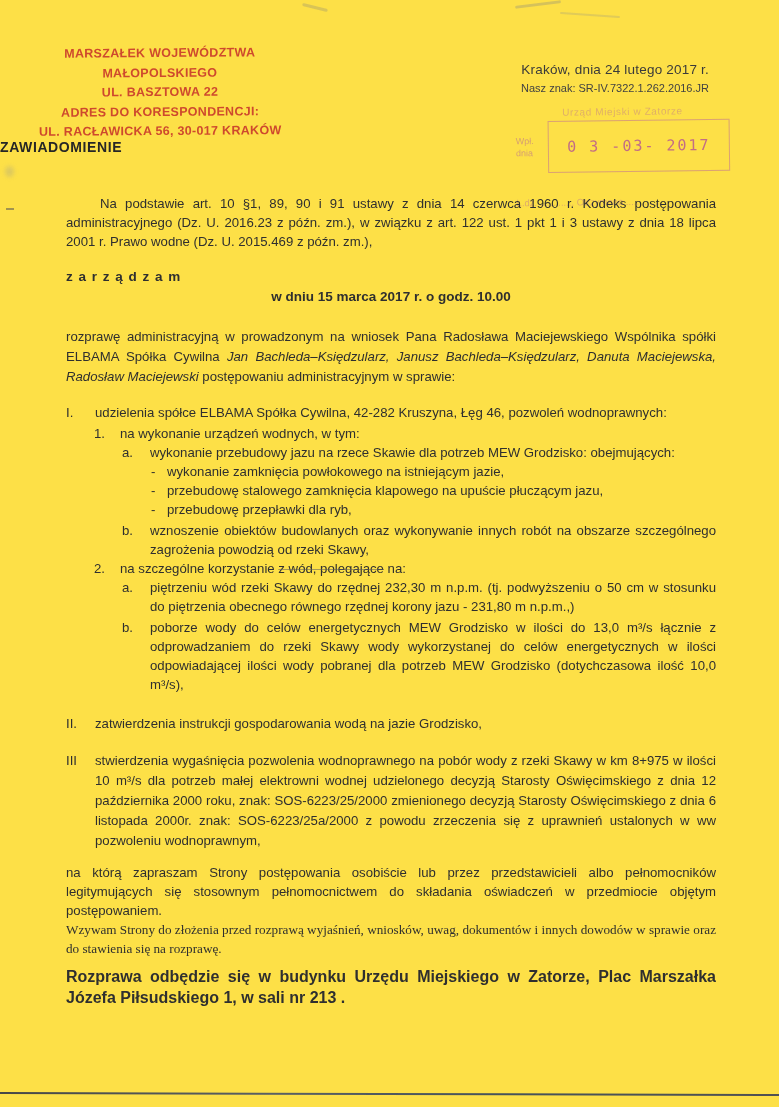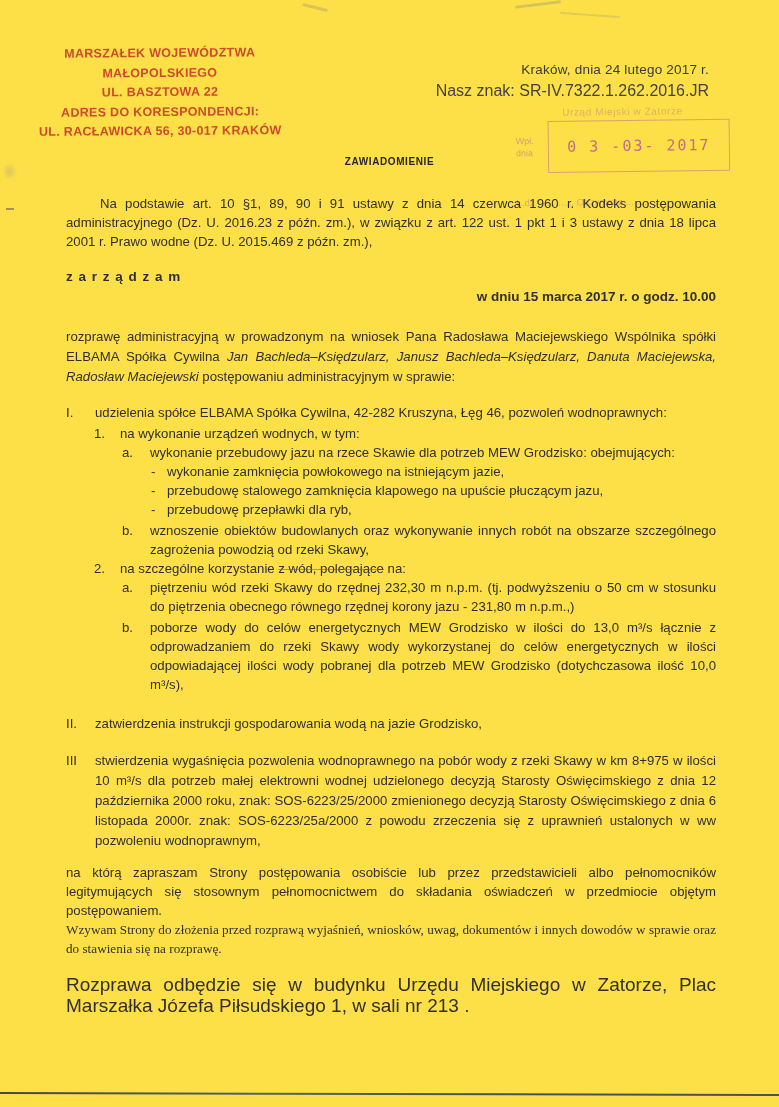--- a/index.html
+++ b/index.html
@@ -18,61 +18,61 @@
         background:linear-gradient(90deg,#474747,#5a6064 35%,#46525a 65%,#515151);transform:rotate(.15deg);}
 
   
   .sender-stamp{position:absolute;left:18px;top:44px;width:284px;text-align:center;
         color:#cb3e2c;font-weight:bold;font-size:12.5px;line-height:19.5px;
         letter-spacing:.3px;transform:rotate(-.4deg);opacity:.93;}
 
   
   .dateline{position:absolute;right:70px;top:62px;text-align:right;color:#3a3a3a;}
   .place-date{font-size:13.5px;letter-spacing:.2px;}
-  .ref{font-size:16px;margin-top:5px;color:#424242;}
+  .ref{font-size:11px;margin-top:5px;color:#424242;}
 
   
   .receipt{position:absolute;left:516px;top:106px;width:214px;color:#b05f9b;transform:rotate(-.7deg);}
   .r-office{font-size:10px;opacity:.38;text-align:center;letter-spacing:.6px;white-space:nowrap;}
   .r-row{display:flex;align-items:center;margin-top:3px;}
   .r-left{font-size:9px;opacity:.5;width:32px;line-height:12px;}
   .r-box{flex:1;border:1.5px solid rgba(186,100,160,.5);height:50px;
         display:flex;align-items:center;justify-content:center;}
   .r-box span{font-family:"DejaVu Sans Mono",monospace;font-size:15px;
         letter-spacing:2px;color:rgba(178,77,150,.78);white-space:nowrap;}
   .r-bottom{margin-top:24px;font-size:9.5px;opacity:.42;white-space:nowrap;}
 
   
-  .title{position:absolute;left:0;top:156px;width:779px;text-align:center;
-        font-weight:bold;font-size:10px;letter-spacing:.6px;color:#262626;}
+  .title{position:absolute;left:0;top:139px;width:779px;
+        font-weight:bold;font-size:14px;letter-spacing:.6px;color:#262626;}
 
   
   .content{position:absolute;left:66px;top:194px;width:650px;font-size:13.2px;}
   .par{margin:0;text-align:justify;line-height:19px;}
   .indent{text-indent:34px;}
   .m-intro{margin-bottom:16px;}
   .order-word{text-align:left;font-weight:bold;font-size:13.5px;line-height:20px;letter-spacing:1px;}
-  .order-dt{text-align:right;font-weight:bold;font-size:13.5px;line-height:20px;margin-bottom:20px;}
+  .order-dt{text-align:center;font-weight:bold;font-size:13.5px;line-height:20px;margin-bottom:20px;}
   .hearing{line-height:20px;margin-bottom:16px;}
   .hearing i{font-family:"Liberation Sans",sans-serif;}
 
   .li{position:relative;text-align:justify;line-height:19px;}
   .lvl1{padding-left:29px;}
   .lvl2{margin-left:28px;padding-left:26px;}
   .lvl3{margin-left:56px;padding-left:28px;}
   .lvl4{margin-left:85px;padding-left:16px;}
   .mk{position:absolute;left:0;top:0;}
   .gap-b{margin-top:2px;}
   .gap-II{margin-top:20px;}
   .gap-III{margin-top:18px;line-height:20px;}
   .struck{text-decoration:line-through;text-decoration-color:rgba(95,95,95,.55);text-decoration-thickness:1px;}
 
   .closing1{margin-top:12px;}
   .closing2{font-family:Liberation Serif, serif;}
-  .venue{margin-top:17px;font-weight:normal;line-height:20.5px;font-size:19px;}
+  .venue{margin-top:9px;font-weight:bold;line-height:20.5px;font-size:16px;}
 
   .footer{position:absolute;left:0;top:1033px;width:779px;text-align:center;
         font-family:"Liberation Serif",serif;font-size:13.5px;color:#373737;letter-spacing:.4px;}
 </style>
 </head>
 <body>
 
 <div class="page">
 
   <div class="art art-top1"></div>

